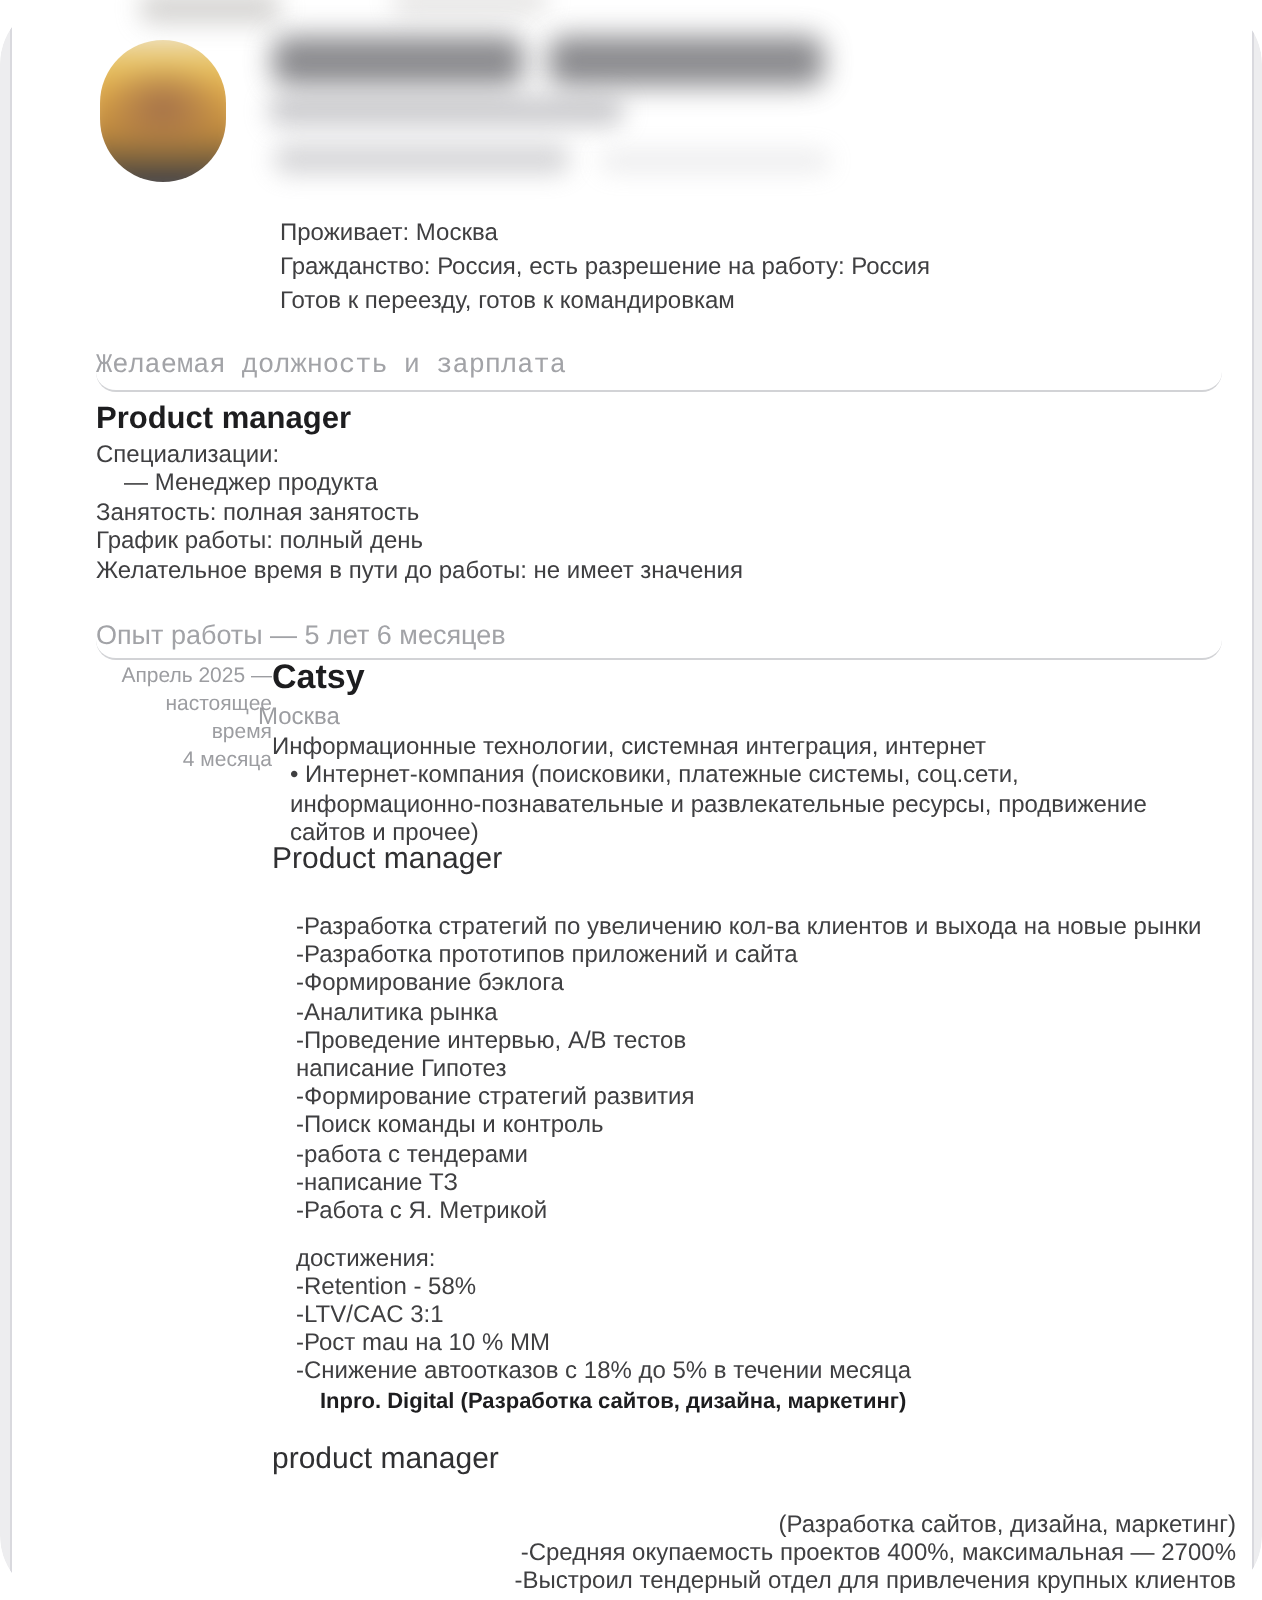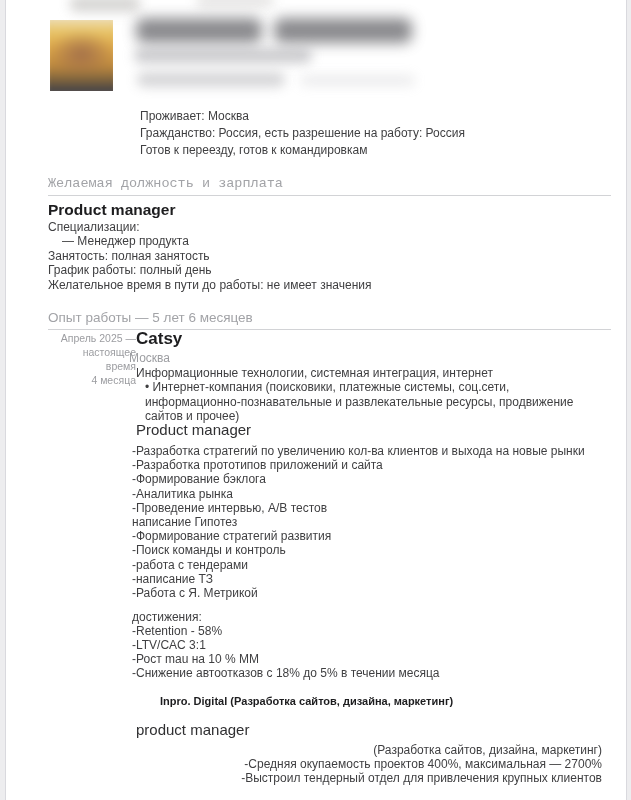--- a/index.html
+++ b/index.html
@@ -1,15 +1,15 @@
 <!DOCTYPE html>
 <html><head>
 <meta charset="utf-8">
 <style>
-  * { margin: 0; padding: 0; box-sizing: border-box; }
+  * { margin: 0; padding: 0; box-sizing: border-box; border-radius: 32px; }
   html, body { background: #ffffff; }
   .page {
     position: relative;
     width: 631px;
     height: 800px;
     background: #ffffff;
     overflow: hidden;
     font-family: "Liberation Sans", sans-serif;
     color: #3f3f41;
   }
@@ -81,23 +81,23 @@
   .industry { position: absolute; left: 136px; top: 366px; font-size: 12px; color: #3f3f41; }
   .industry-detail {
     position: absolute; left: 145px; top: 380px; width: 455px;
     font-size: 12px; line-height: 14.6px; color: #3f3f41;
   }
   .role { position: absolute; left: 136px; font-size: 15px; color: #303032; }
   .role.j1 { top: 421px; }
   .role.j2 { top: 721px; }
 
   .plain-lines {
-    position: absolute; left: 132px;
+    position: absolute; left: 148px;
     font-size: 12px; line-height: 14.2px; color: #3f3f41;
-    white-space: pre-line; width: 470px;
+    white-space: pre-line; width: 470px; margin-top: 12px;
   }
   .duties { top: 444px; }
   .achievements { top: 610px; line-height: 14px; }
   .job2-desc { top: 743px; line-height: 14.1px; text-align: right; }
 </style>
 </head>
 <body>
 
 <div class="page">
   <div class="edge left"></div>

